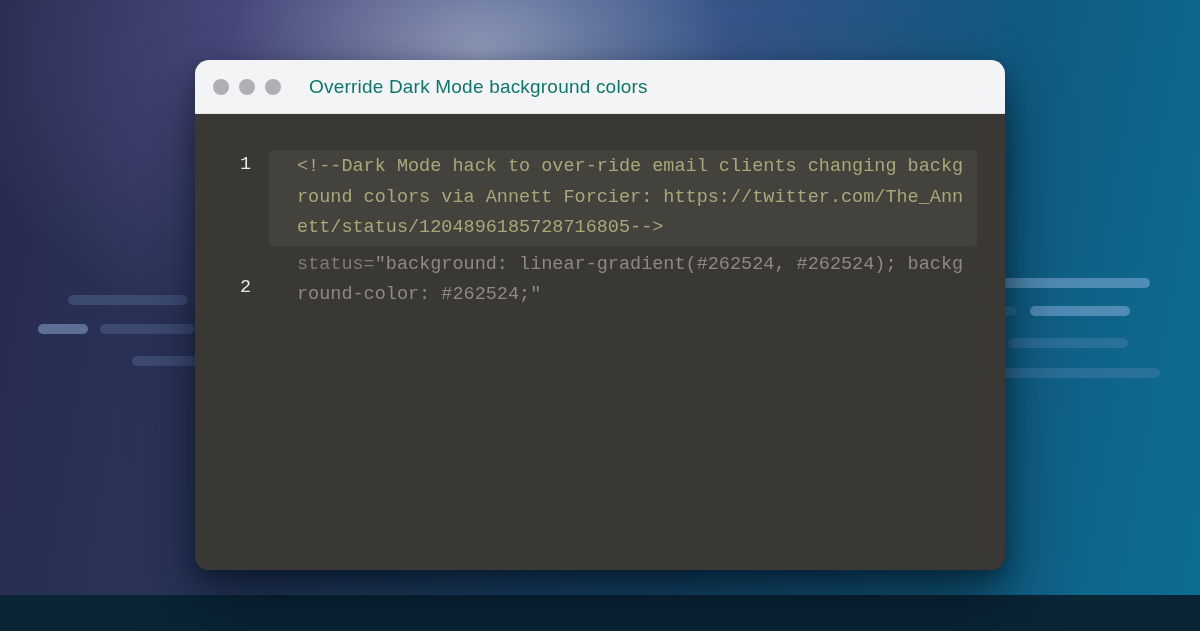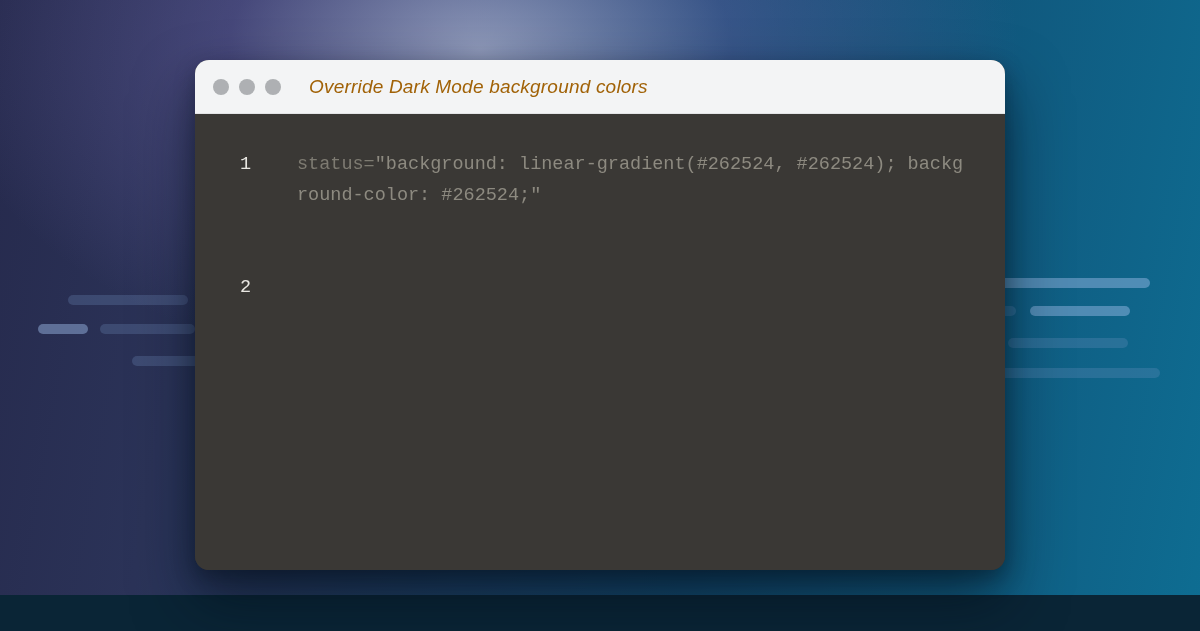--- a/index.html
+++ b/index.html
@@ -67,23 +67,22 @@
     gap: 10px;
     margin-right: 18px;
   }
   .dot {
     width: 16px; height: 16px;
     border-radius: 50%;
     background: #aeb0b3;
   }
   .title {
     font-size: 19px;
-    color: #a16207;
+    color: #0f766e;
     letter-spacing: 0.2px;
-    font-style: italic;
   }
   .editor {
     flex: 1;
     background: #3a3835;
     padding: 36px 28px 12px 14px;
     display: flex;
     font-family: "SFMono-Regular", Menlo, Consolas, "Liberation Mono", monospace;
     font-size: 18.5px;
     line-height: 1.65;
   }
@@ -138,18 +137,19 @@
     </div>
     <div class="title">Override Dark Mode background colors</div>
   </div>
 
   <div class="editor">
     <div class="gutter">
       <div class="ln1">1</div>
       <div class="ln2">2</div>
     </div>
     <div class="code">
+      <div class="codeline hl">&lt;!--Dark Mode hack to over-ride email clients changing background colors via Annett Forcier: https://twitter.com/The_Annett/status/1204896185728716805--&gt;</div>
       <div class="codeline">
         <span class="dimkey">status=</span><span>"background: linear-gradient(#262524, #262524); background-color: #262524;"</span>
       </div>
     </div>
   </div>
 </div>
 
 </body></html>

